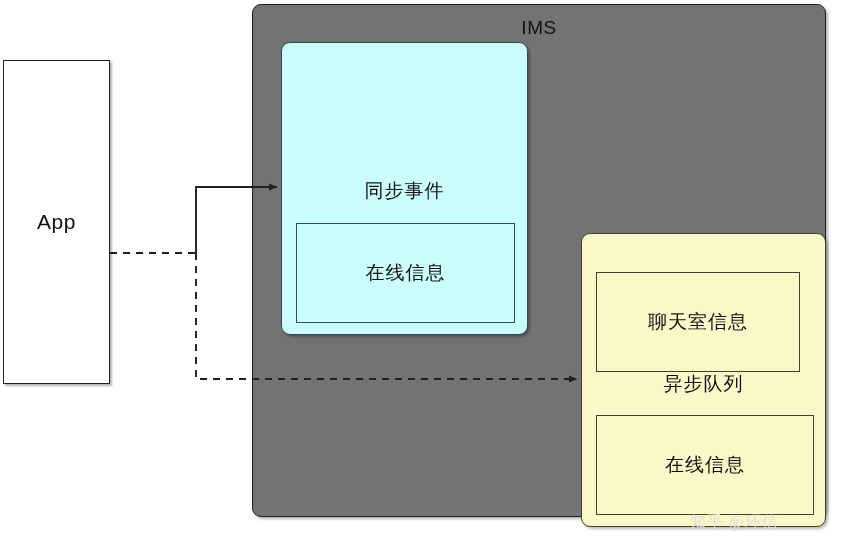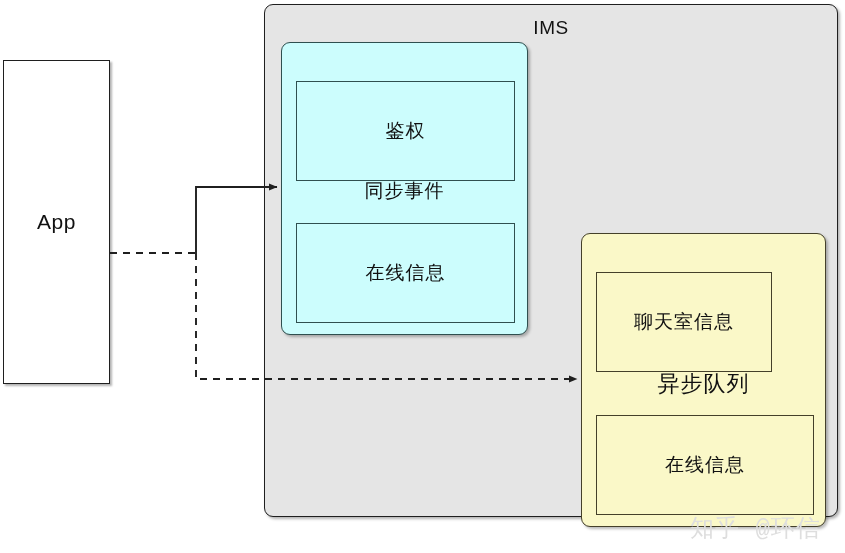--- a/index.html
+++ b/index.html
@@ -34,25 +34,25 @@
     align-items: center;
     box-shadow: 2px 2px 2px rgba(0,0,0,0.30);
   }
   #app-box .label {
     font-size: 21px;
     color: #111111;
     letter-spacing: 0.5px;
   }
   
   #ims-box {
-    left: 264px;
+    left: 252px;
     top: 4px;
     width: 574px;
     height: 513px;
-    background: #e5e5e5;
+    background: #737373;
     border-radius: 9px;
     align-items: flex-start;
     box-shadow: 2px 2px 3px rgba(0,0,0,0.30);
   }
   #ims-title {
     position: absolute;
     left: 0;
     right: 0;
     top: 12px;
     text-align: center;
@@ -113,77 +113,74 @@
     height: 294px;
     background: #faf8c8;
     border: 1.8px solid #44402a;
     border-radius: 9px;
     flex-direction: column;
     align-items: center;
     box-shadow: 2px 2px 3px rgba(0,0,0,0.28);
   }
   #async-group .group-title {
     margin-top: 8px;
-    font-size: 22px;
+    font-size: 19px;
     color: #111111;
     letter-spacing: 1px;
   }
   .inner-yellow {
     background: #faf8c8;
     border: 1.6px solid #44402a;
   }
   #async-chatroom-box {
     left: 14px;
     top: 38px;
-    width: 176px;
+    width: 204px;
     height: 100px;
   }
   #async-online-box {
     left: 14px;
     top: 181px;
     width: 218px;
     height: 100px;
   }
   #connectors {
     position: absolute;
     left: 0;
     top: 0;
     width: 845px;
     height: 553px;
     pointer-events: none;
   }
   #watermark {
     position: absolute;
     left: 690px;
     top: 512px;
-    font-size: 24px;
+    font-size: 16px;
     color: #dedede;
     letter-spacing: 1px;
     white-space: nowrap;
-    font-family: Liberation Mono, monospace;
+    font-family: Liberation Serif, serif;
   }
 </style>
 </head>
 <body>
 
 <div id="canvas">
 
   <div class="box" id="app-box">
     <span class="label">App</span>
   </div>
 
   <div class="box" id="ims-box">
     <div id="ims-title">IMS</div>
   </div>
 
   <div class="box" id="sync-group">
     <span class="group-title">同步事件</span>
-    <div class="inner-box inner-cyan" id="sync-auth-box">
-      <span>鉴权</span>
-    </div>
     <div class="inner-box inner-cyan" id="sync-online-box">
       <span>在线信息</span>
     </div>
   </div>
 
   <div class="box" id="async-group">
     <span class="group-title">异步队列</span>
     <div class="inner-box inner-yellow" id="async-chatroom-box">
       <span>聊天室信息</span>
     </div>

